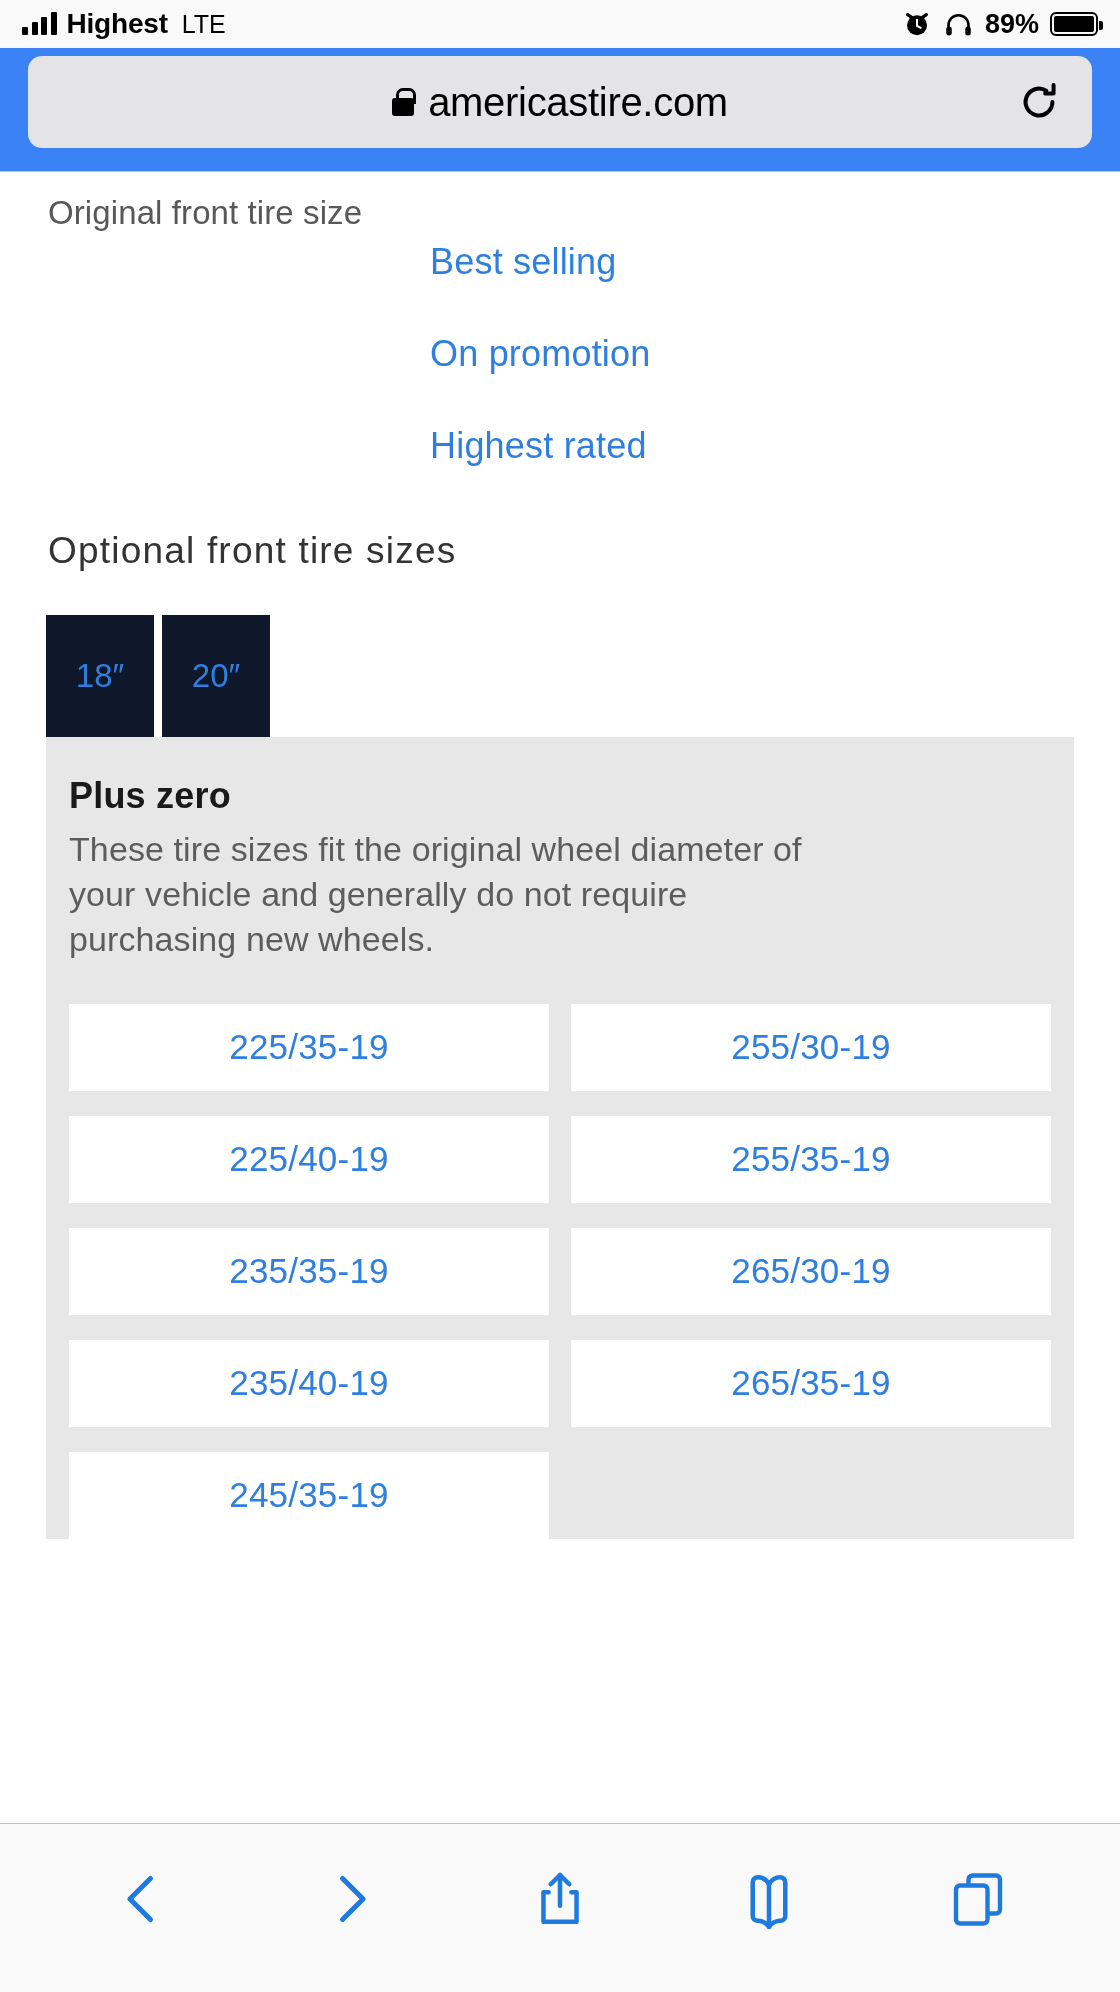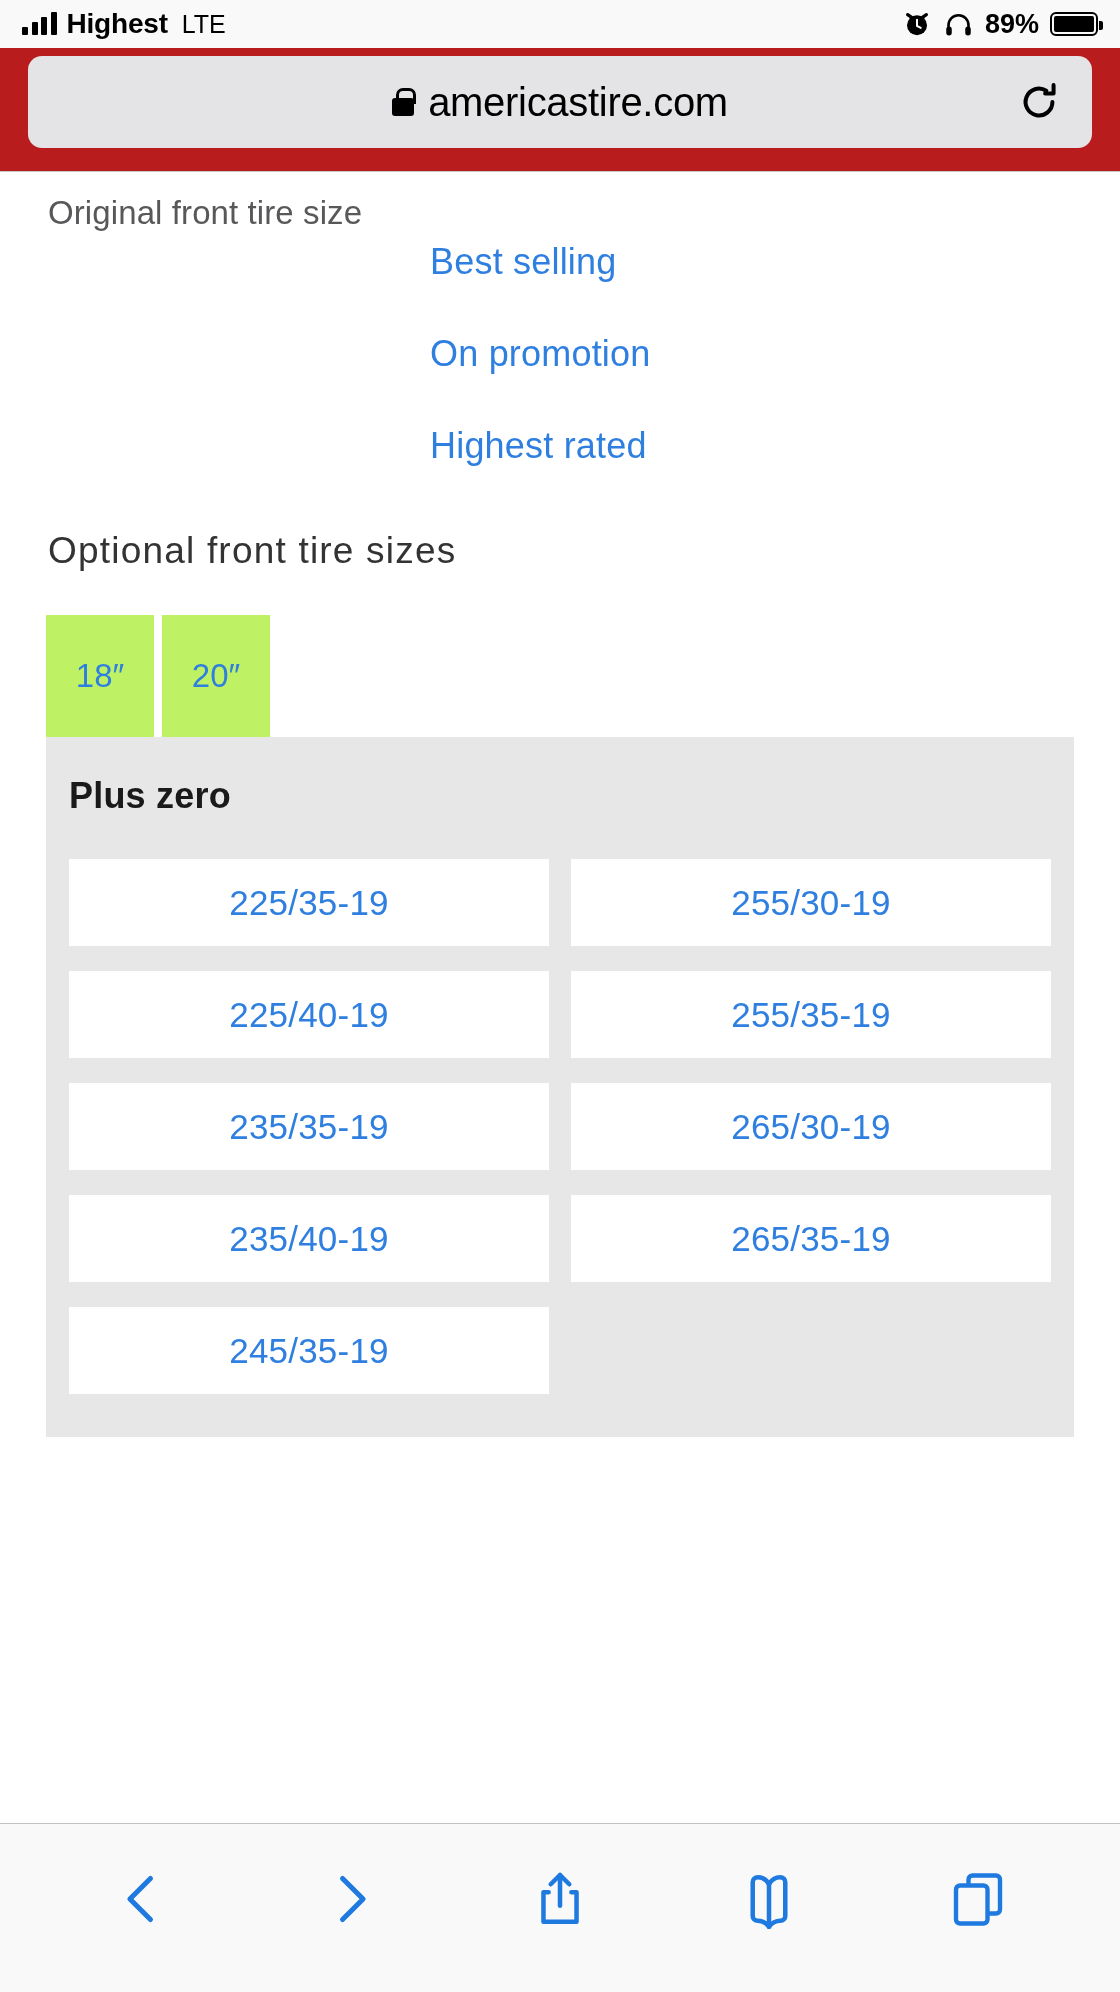--- a/index.html
+++ b/index.html
@@ -40,21 +40,21 @@
   }
   .batt::after{
     content:""; position:absolute; right:-7px; top:7px;
     width:4px; height:9px; background:#000; border-radius:0 2px 2px 0;
   }
   .batt span{ display:block; height:100%; background:#000; border-radius:2px; }
 
   
   .url-wrap{
     height:124px;
-    background:#b91c1c;
+    background:#3b82f6;
     border-bottom:1px solid #c8c8c8;
     padding:8px 28px 32px;
   }
   .url-bar{
     position:relative;
     height:92px;
     background:#e4e4e6;
     border-radius:14px;
     display:flex; align-items:center; justify-content:center;
   }
@@ -113,21 +113,21 @@
 
   
   .tabs{
     display:flex;
     padding-left:46px;
     margin-top:43px;
     align-items:flex-end;
   }
   .tab{
     width:108px; height:122px;
-    background:#bef264;
+    background:#0f172a;
     display:flex; align-items:center; justify-content:center;
     font-size:33px;
     color:#2e7fe0;
     margin-right:8px;
     cursor:pointer;
   }
   .tab.active{
     background:#e7e7e7;
     color:#262626;
     height:132px;
@@ -246,20 +246,21 @@
 
   <div class="sect-title">Optional front tire sizes</div>
 
   <div class="tabs">
     <div class="tab">18″</div>
     <div class="tab">20″</div>
   </div>
 
   <div class="panel">
     <div class="panel-title">Plus zero</div>
+    <div class="panel-desc">These tire sizes fit the original wheel diameter of your vehicle and generally do not require purchasing new wheels.</div>
 
     <div class="size-grid">
       <div class="size-btn">225/35-19</div>
       <div class="size-btn">255/30-19</div>
       <div class="size-btn">225/40-19</div>
       <div class="size-btn">255/35-19</div>
       <div class="size-btn">235/35-19</div>
       <div class="size-btn">265/30-19</div>
       <div class="size-btn">235/40-19</div>
       <div class="size-btn">265/35-19</div>

